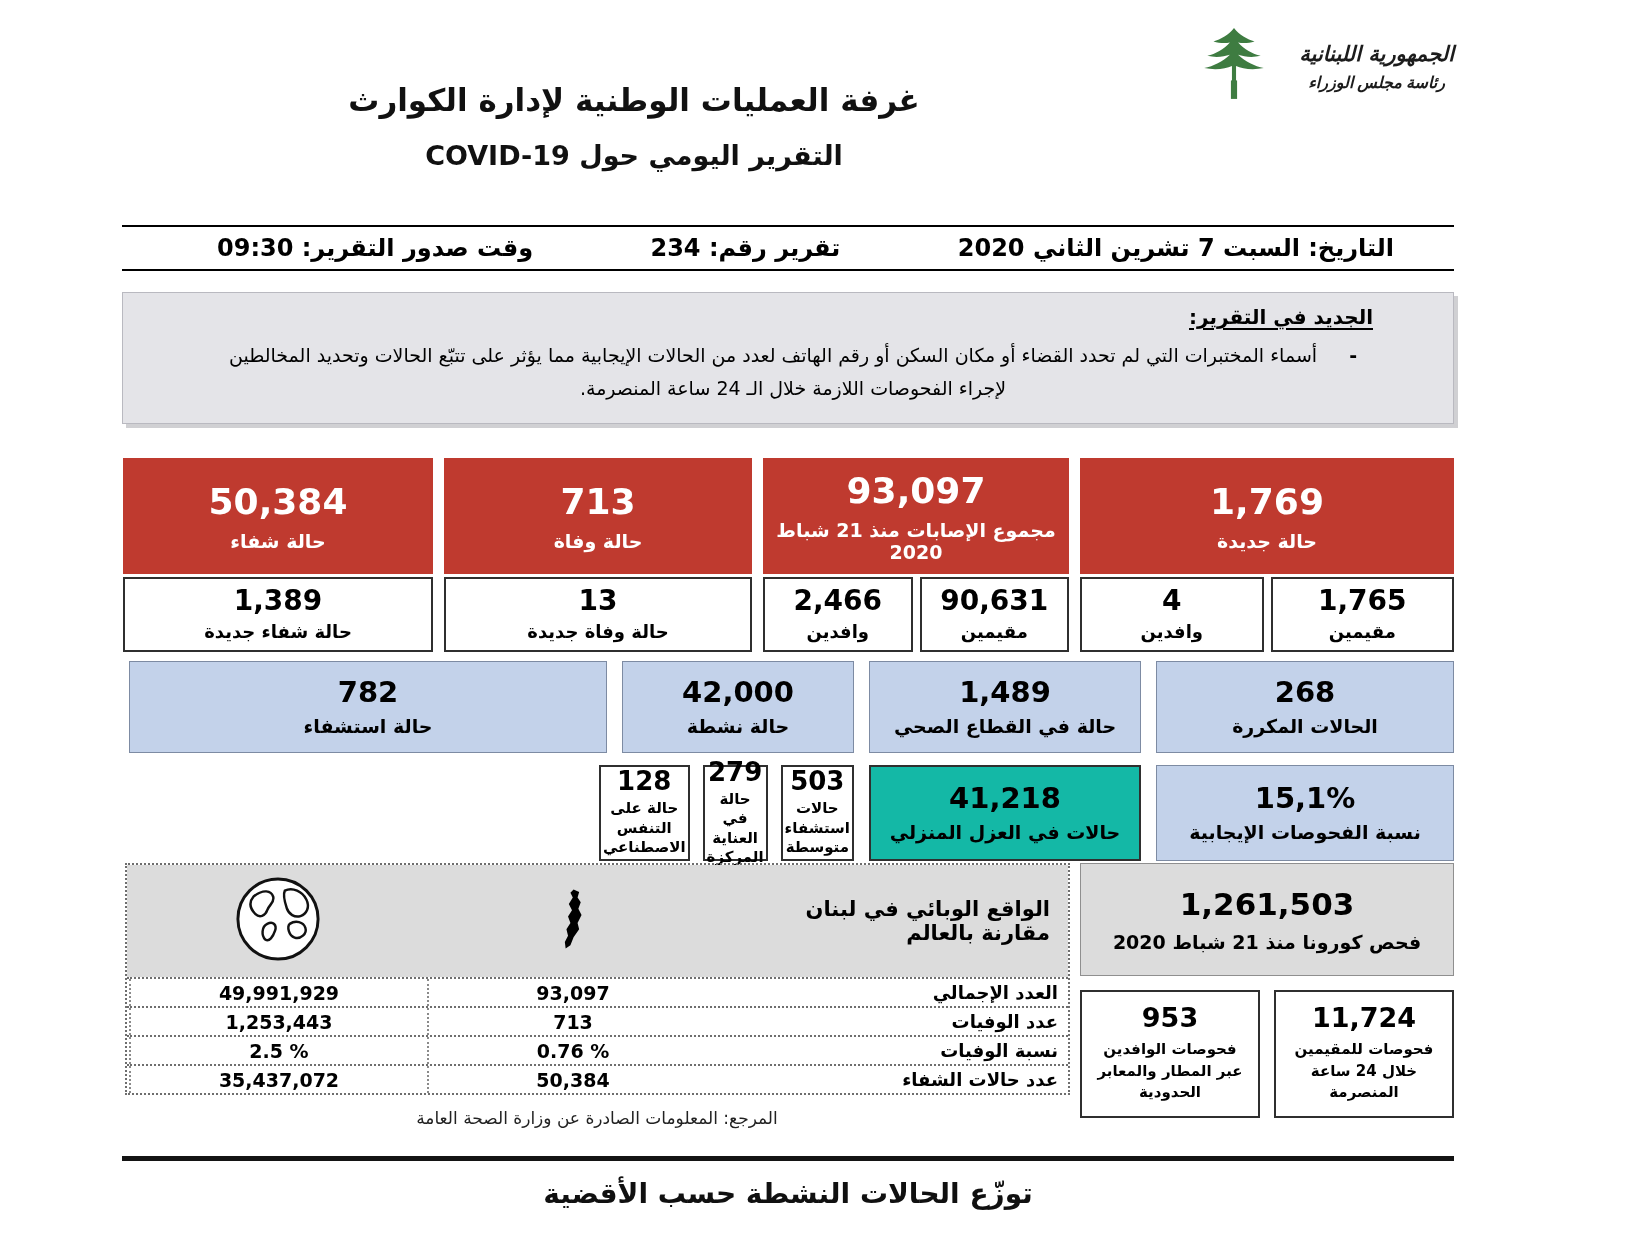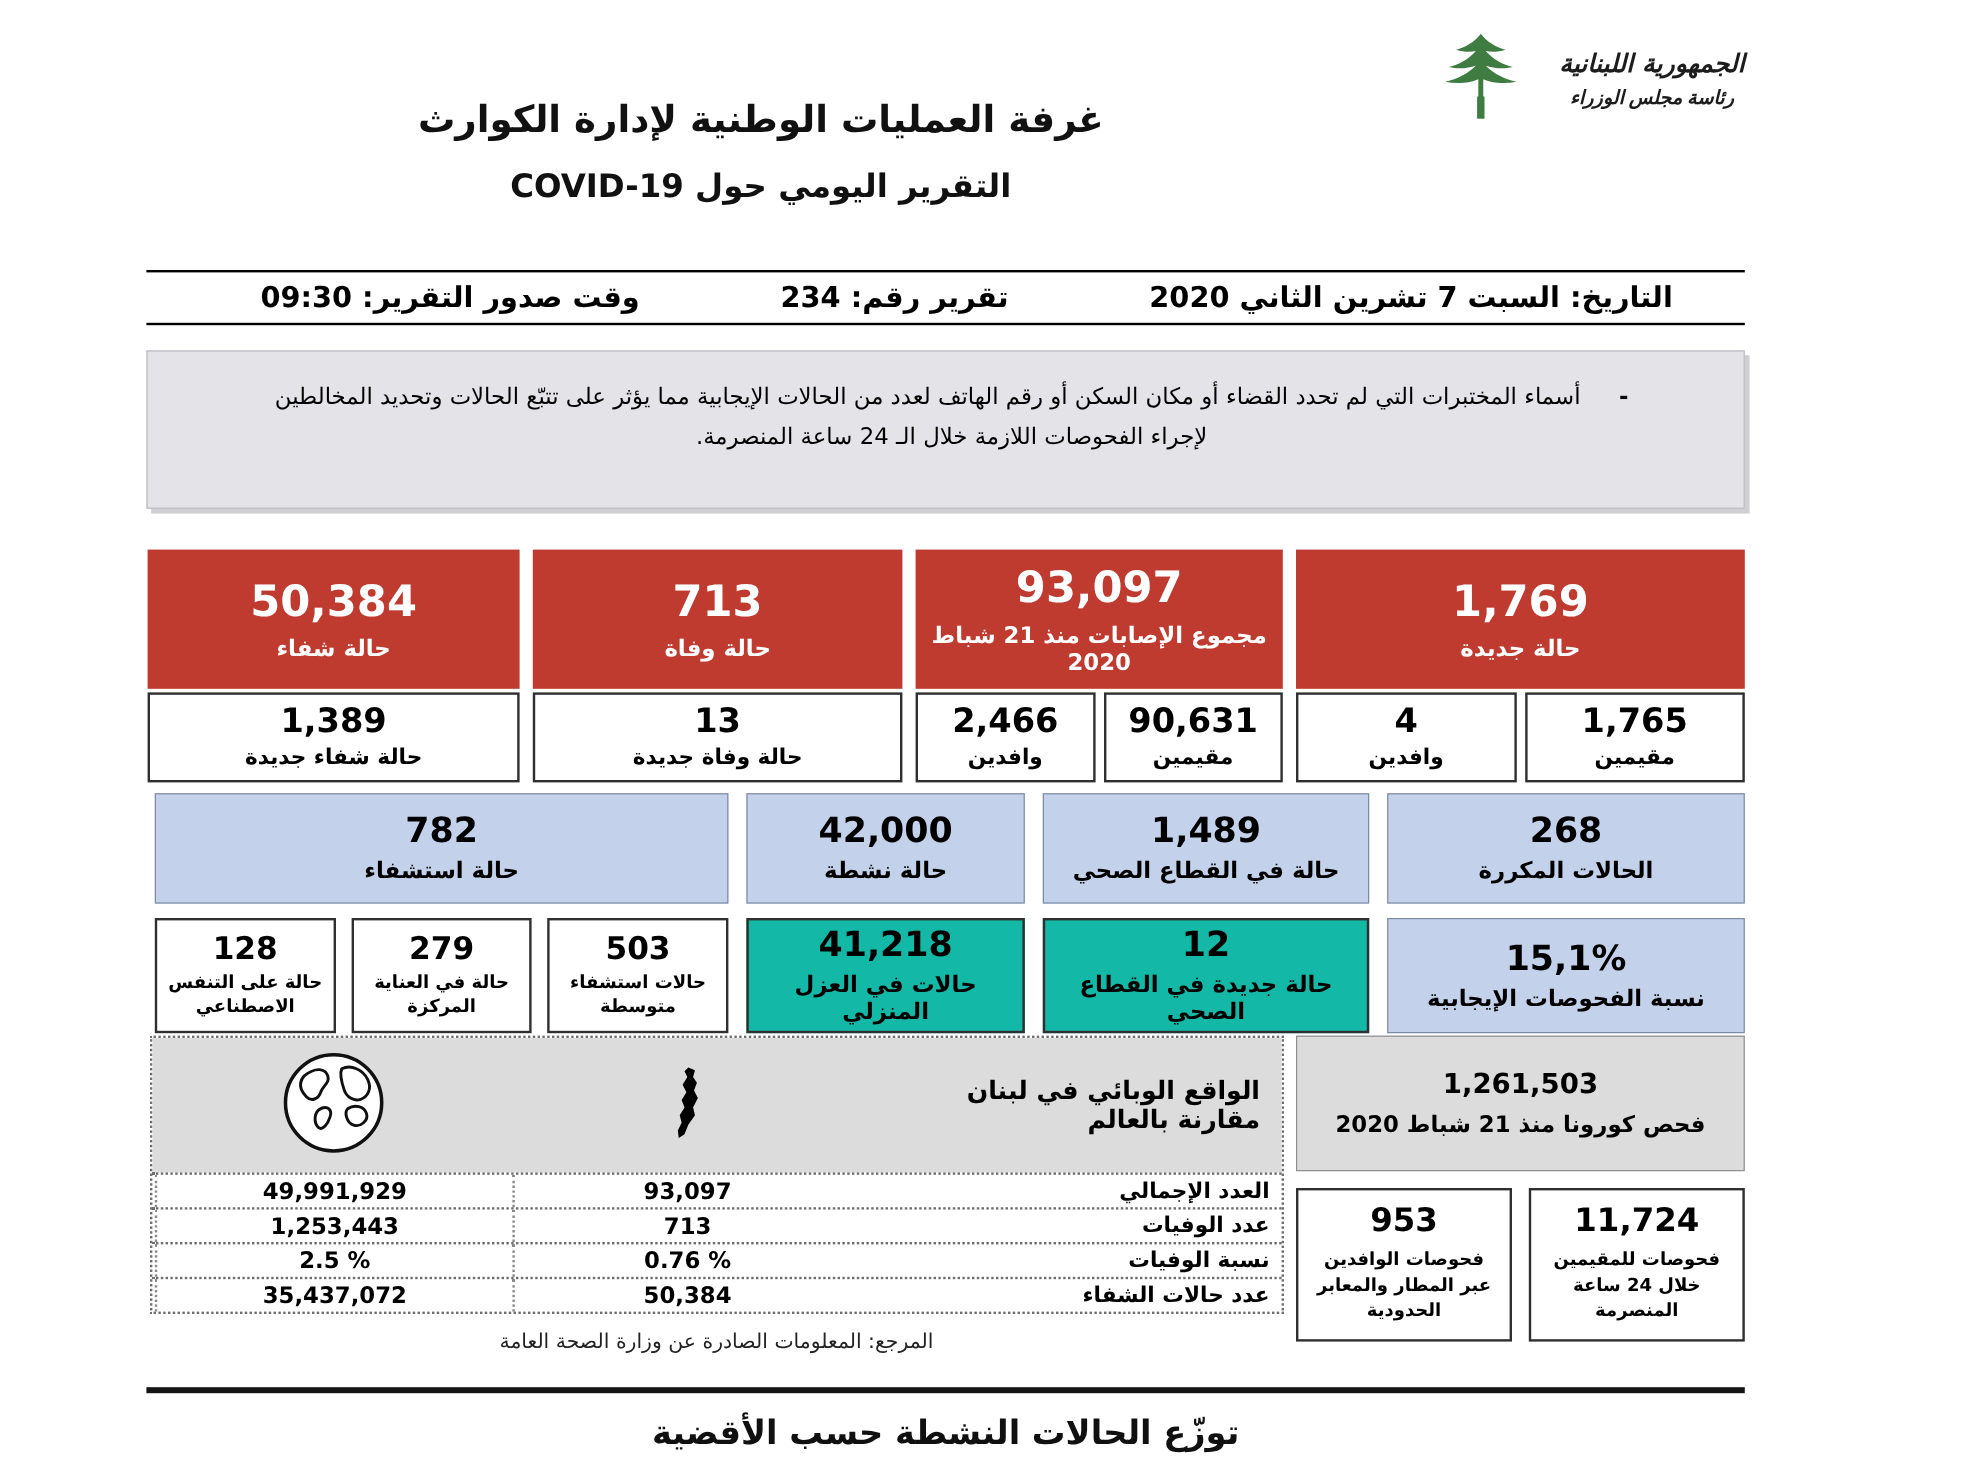--- a/index.html
+++ b/index.html
@@ -57,21 +57,21 @@
   .hosp-cell { background:#fff; border:2px solid #2f2f2f; height:96px; display:flex; flex-direction:column;
                align-items:center; justify-content:center; text-align:center; padding:2px; }
   .h-value { font-size:26px; font-weight:bold; line-height:1; }
   .h-label { font-size:15px; font-weight:bold; margin-top:5px; line-height:1.3; }
 
   
   .bottom { margin-top:2px; display:flex; gap:10px; align-items:flex-start; }
   .tests-col { width:374px; display:flex; flex-direction:column; gap:14px; }
   .tests-total { height:113px; background:#dcdcdc; border:1px solid #8f8f8f; display:flex; flex-direction:column;
                  align-items:center; justify-content:center; text-align:center; }
-  .t-value { font-size:23px; font-weight:bold; }
+  .t-value { font-size:31px; font-weight:bold; }
   .t-label { font-size:19px; font-weight:bold; margin-top:9px; }
   .tests-row { display:grid; grid-template-columns:1fr 1fr; column-gap:14px; }
   .test-box { height:128px; background:#fff; border:2px solid #2f2f2f; display:flex; flex-direction:column;
               align-items:center; justify-content:center; text-align:center; padding:4px 8px; }
   .tb-value { font-size:27px; font-weight:bold; line-height:1; }
   .tb-label { font-size:15px; font-weight:bold; margin-top:8px; line-height:1.45; }
 
   .table-col { width:946px; }
   .wtable { width:945px; border:2px dotted #6e6e6e; }
   .wt-head { display:grid; grid-template-columns:351px 290px 298px; height:112px; background:#dcdcdc; }
@@ -114,20 +114,21 @@
       </div>
     </div>
 
     <div class="meta-bar">
       <span>التاريخ: السبت 7 تشرين الثاني 2020</span>
       <span>تقرير رقم: 234</span>
       <span>وقت صدور التقرير: 09:30</span>
     </div>
 
     <div class="news-box">
+      <div class="news-title">الجديد في التقرير:</div>
       <div class="news-bullet">
         <span class="news-dash">-</span>
         <span>أسماء المختبرات التي لم تحدد القضاء أو مكان السكن أو رقم الهاتف لعدد من الحالات الإيجابية مما يؤثر على تتبّع الحالات وتحديد المخالطين لإجراء الفحوصات اللازمة خلال الـ 24 ساعة المنصرمة.</span>
       </div>
     </div>
 
     <div class="cards-row">
 
       <div>
         <div class="card-head">
@@ -204,24 +205,20 @@
         <div class="b-label">حالة نشطة</div>
       </div>
       <div class="blue-box">
         <div class="b-value num">782</div>
         <div class="b-label">حالة استشفاء</div>
       </div>
 
       <div class="blue-box tall">
         <div class="b-value num">15,1%</div>
         <div class="b-label">نسبة الفحوصات الإيجابية</div>
-      </div>
-      <div class="white-box">
-        <div class="b-value num">12</div>
-        <div class="b-label">حالة جديدة في القطاع الصحي</div>
       </div>
       <div class="white-box">
         <div class="b-value num">41,218</div>
         <div class="b-label">حالات في العزل المنزلي</div>
       </div>
       <div class="hosp-breakdown">
         <div class="hosp-cell">
           <div class="h-value num">503</div>
           <div class="h-label">حالات استشفاء متوسطة</div>
         </div>

